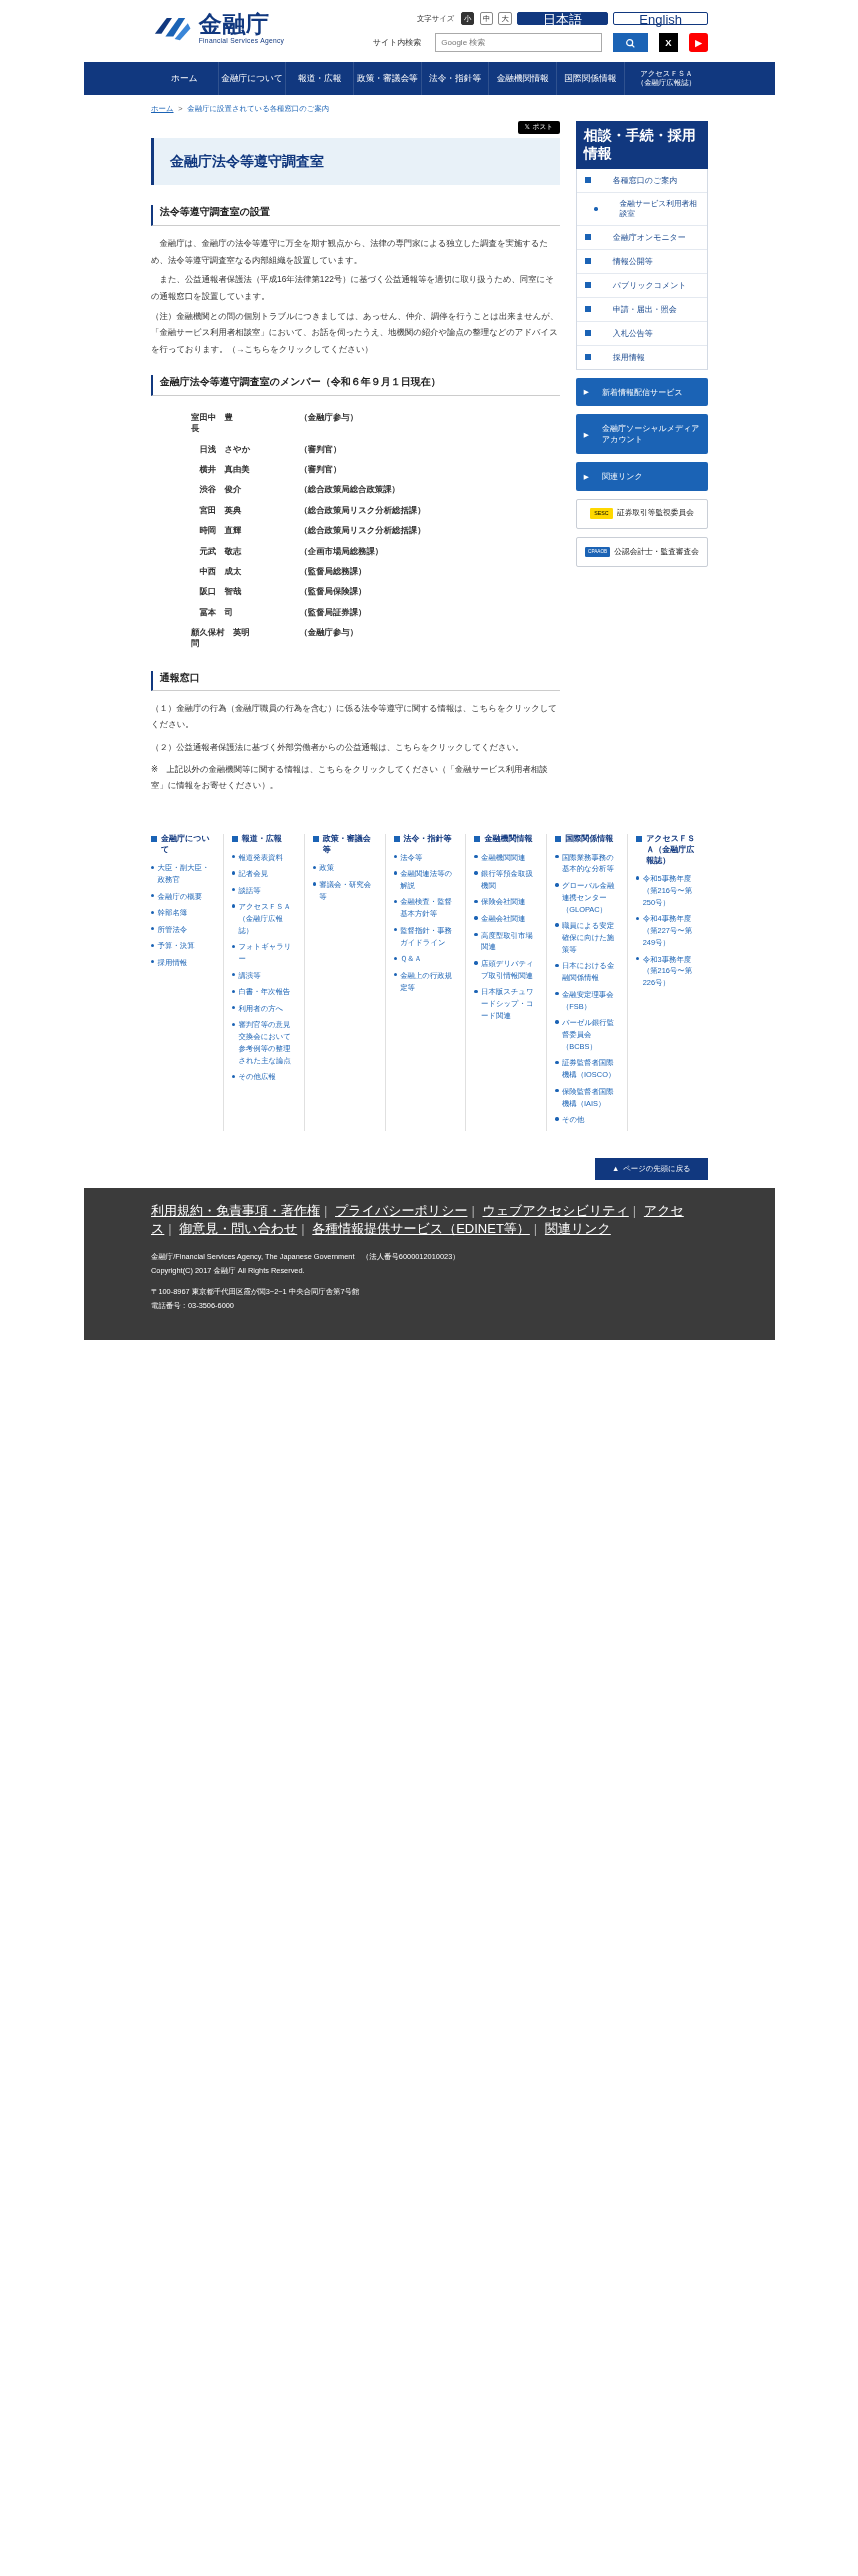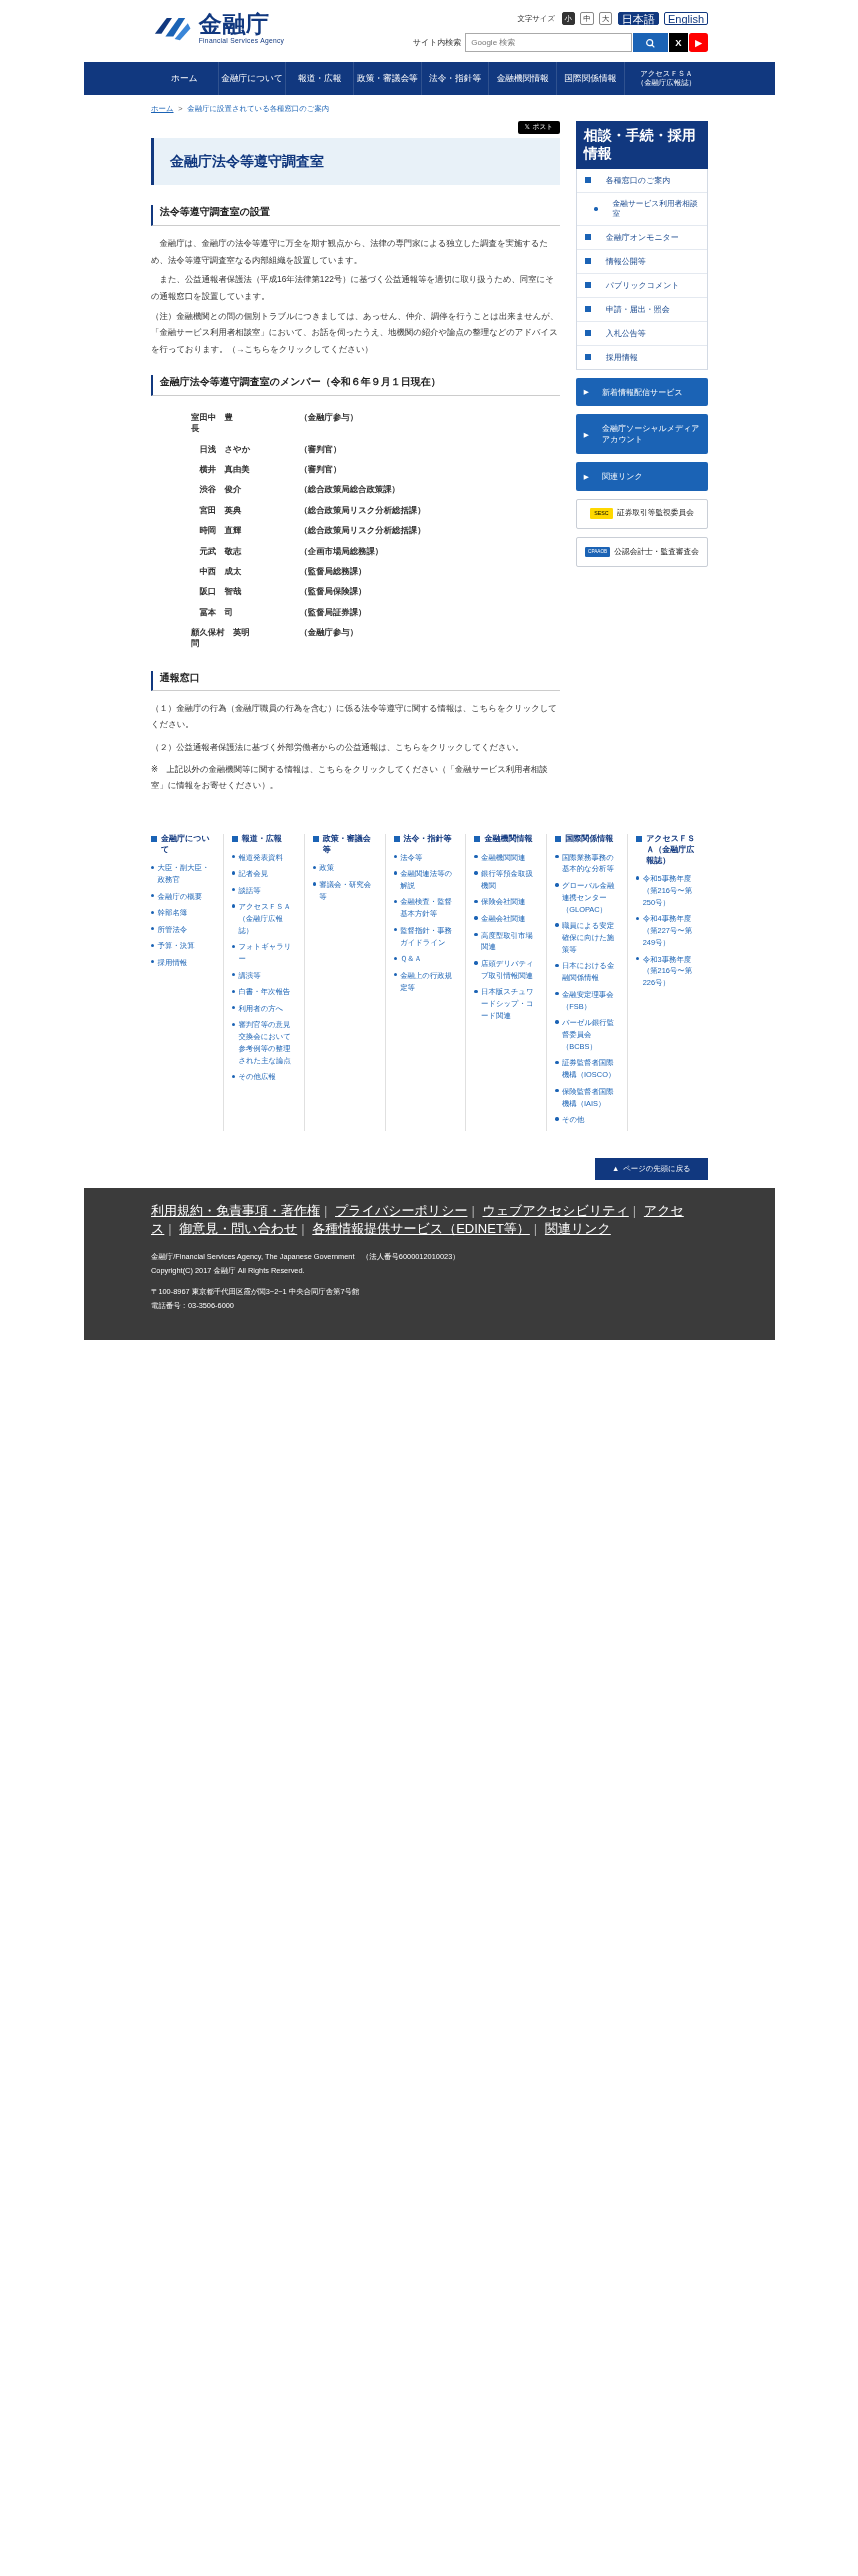--- a/index.html
+++ b/index.html
@@ -35,26 +35,26 @@
 
   .header-right { display: flex; flex-direction: column; align-items: flex-end; gap: 8px; }
   .utility-row { display: flex; align-items: center; gap: 5.3px; }
   .fontsize-label { font-size: 7.4px; color: #333; margin-right: 1.3px; }
   .fs-btn {
     width: 13.4px; height: 13.4px; border-radius: 2px; border: 0.7px solid #888;
     background: #fff; font-size: 7.4px; line-height: 12px; text-align: center; color: #333;
   }
   .fs-btn.active { background: #333; color: #fff; border-color: #333; }
   .lang-btn {
-    height: 13.4px; padding: 0 3px; border-radius: 2px; font-size: 11px;
+    height: 13.4px; padding: 0 25px; border-radius: 2px; font-size: 13px;
     line-height: 13.4px; border: 0.7px solid #11387f; color: #11387f; background: #fff;
   }
   .lang-btn.active { background: #11387f; color: #fff; }
 
-  .search-row { display: flex; align-items: center; gap: 1px; }
+  .search-row { display: flex; align-items: center; gap: 11px; }
   .search-label { font-size: 8px; color: #333; margin-right: 2.7px; }
   .search-box {
     width: 167px; height: 19px; border: 0.7px solid #aaa; background: #fff;
     display: flex; align-items: center; padding: 0 5.3px; font-size: 8px; color: #777;
   }
   .search-btn {
     width: 35px; height: 19px; background: #1b63b5; border: none;
     display: flex; align-items: center; justify-content: center;
   }
   .sns-btn {
@@ -128,21 +128,21 @@
   .wb-note { font-size: 8.4px; line-height: 1.9; margin-top: 5.3px; }
 
   
   .side-head {
     background: #11387f; color: #fff; font-size: 14px; font-weight: bold;
     padding: 6px 8px;
   }
   .side-list { border: 0.7px solid #d3dae4; border-top: none; background: #fff; }
   .side-list-item {
     padding: 6px 8px 6px 8px; font-size: 8px; color: #1b4a8f;
-    border-bottom: 0.7px solid #e4e9f0; display: flex; align-items: center; gap: 15px;
+    border-bottom: 0.7px solid #e4e9f0; display: flex; align-items: center; gap: 22px;
   }
   .side-list-item:last-child { border-bottom: none; }
   .side-sub { padding-left: 17.4px; font-size: 7.7px; }
   .sq { width: 6px; height: 6px; background: #1b63b5; display: inline-block; flex: none; }
   .dot { width: 3.3px; height: 3.3px; background: #1b63b5; border-radius: 50%; display: inline-block; flex: none; }
 
   .banner {
     margin-top: 8px; border-radius: 2px; padding: 8.7px 8px; font-size: 8px;
     color: #fff; background: #1b63b5; display: flex; align-items: center; gap: 13px;
     line-height: 1.4;

